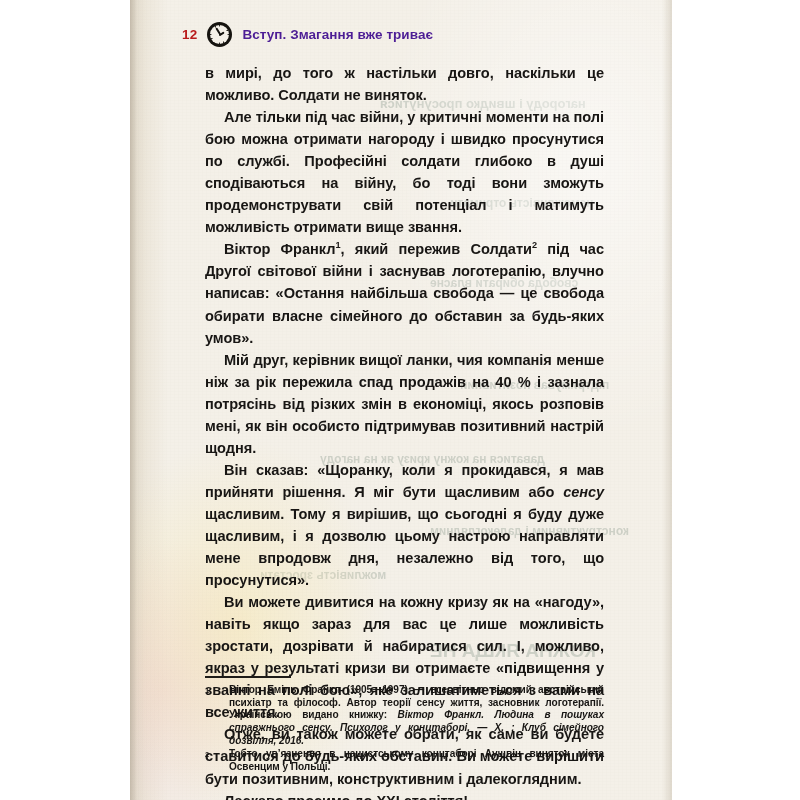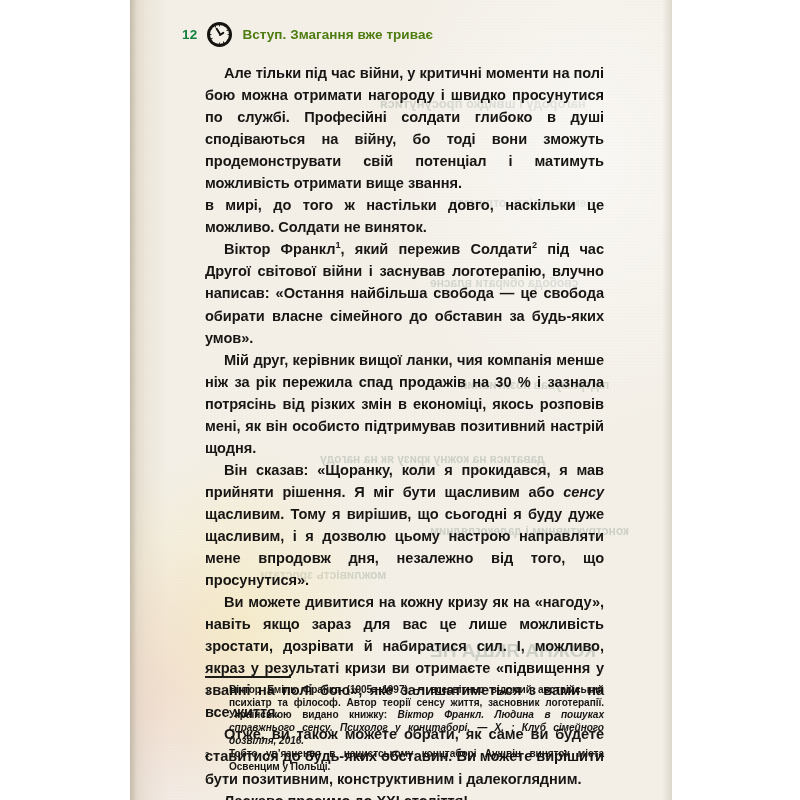--- a/index.html
+++ b/index.html
@@ -100,21 +100,21 @@
     left: 52px;
     top: 22px;
     display: flex;
     align-items: center;
     gap: 10px;
     z-index: 6;
   }
   #folio {
     font-size: 13.5px;
     font-weight: 700;
-    color: #15803d;
+    color: #b91c1c;
     letter-spacing: .2px;
   }
   .clock {
     position: relative;
     width: 25px;
     height: 25px;
     border-radius: 50%;
     background: #15130f;
     display: inline-block;
     flex: 0 0 auto;
@@ -156,21 +156,21 @@
   .clock .pin {
     position: absolute;
     width: 2.6px; height: 2.6px;
     left: 11.2px; top: 11.2px;
     border-radius: 50%;
     background: #15130f;
   }
   #runhead-title {
     font-size: 13.5px;
     font-weight: 700;
-    color: #4d7c0f;
+    color: #4c1d95;
     letter-spacing: .05px;
   }
 
   
   #textblock {
     position: absolute;
     left: 75px;
     top: 62px;
     width: 399px;
     z-index: 6;
@@ -262,24 +262,24 @@
         <span class="face"></span>
         <span class="ticks"></span>
         <span class="hand minute"></span>
         <span class="hand hour"></span>
         <span class="pin"></span>
       </span>
       <span id="runhead-title">Вступ. Змагання вже триває</span>
     </div>
 
     <div id="textblock">
+        <p class="body"><span>в мирі, до того ж настільки довго, наскільки це можливо. Солдати не виняток.</span></p>
         <p class="body indent"><span>Але тільки під час війни, у критичні моменти на полі бою можна отримати нагороду і швидко просунутися по службі. Професійні солдати глибоко в душі сподіваються на війну, бо тоді вони зможуть продемонструвати свій потенціал і матимуть можливість отримати вище звання.</span></p>
-        <p class="body"><span>в мирі, до того ж настільки довго, наскільки це можливо. Солдати не виняток.</span></p>
         <p class="body indent"><span>Віктор Франкл</span><sup class="fn">1</sup><span>, який пережив Солдати</span><sup class="fn">2</sup><span> під час Другої світової війни і заснував логотерапію, влучно написав: «Остання найбільша свобода — це свобода обирати власне сімейного до обставин за будь-яких умов».</span></p>
-        <p class="body indent"><span>Мій друг, керівник вищої ланки, чия компанія менше ніж за рік пережила спад продажів на 30 % і зазнала потрясінь від різких змін в економіці, якось розповів мені, як він особисто підтримував позитивний настрій щодня.</span></p>
+        <p class="body indent"><span>Мій друг, керівник вищої ланки, чия компанія менше ніж за рік пережила спад продажів на 40 % і зазнала потрясінь від різких змін в економіці, якось розповів мені, як він особисто підтримував позитивний настрій щодня.</span></p>
         <p class="body indent"><span>Він сказав: «Щоранку, коли я прокидався, я мав прийняти рішення. Я міг бути щасливим або </span><em class="it">сенсу</em><span> щасливим. Тому я вирішив, що сьогодні я буду дуже щасливим, і я дозволю цьому настрою направляти мене впродовж дня, незалежно від того, що просунутися».</span></p>
         <p class="body indent"><span>Ви можете дивитися на кожну кризу як на «нагоду», навіть якщо зараз для вас це лише можливість зростати, дозрівати й набиратися сил. І, можливо, якраз у результаті кризи ви отримаєте «підвищення у званні на полі бою», яке залишатиметься з вами на все життя.</span></p>
         <p class="body indent"><span>Отже, ви також можете обрати, як саме ви будете ставитися до будь-яких обставин. Ви можете вирішити бути позитивним, конструктивним і далекоглядним.</span></p>
         <p class="body indent"><span>Ласкаво просимо до XXI століття!</span></p>
       </div>
 
     <div id="footnotes">
       <div id="fn-rule"></div>
       <div id="fn-list">
           <div class="fn-item">

